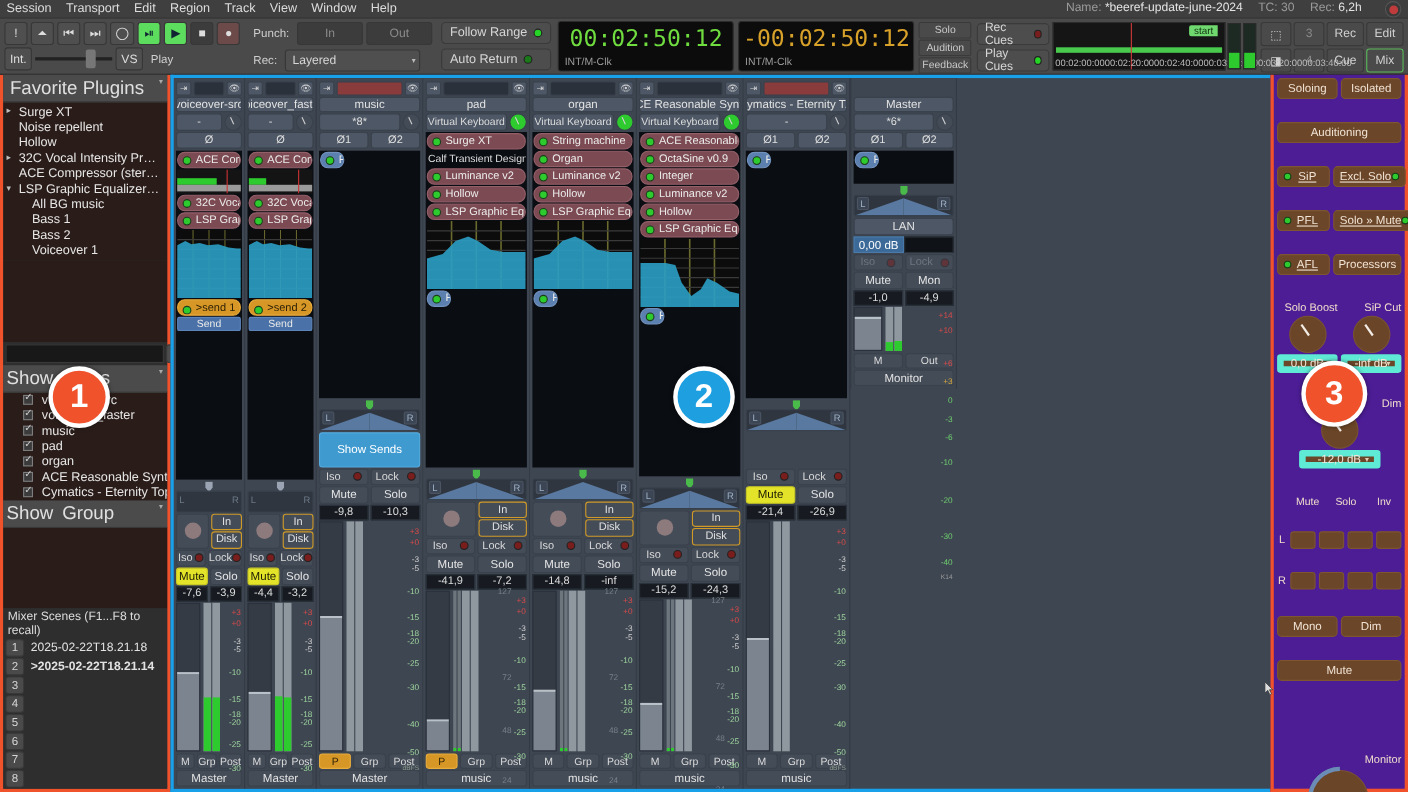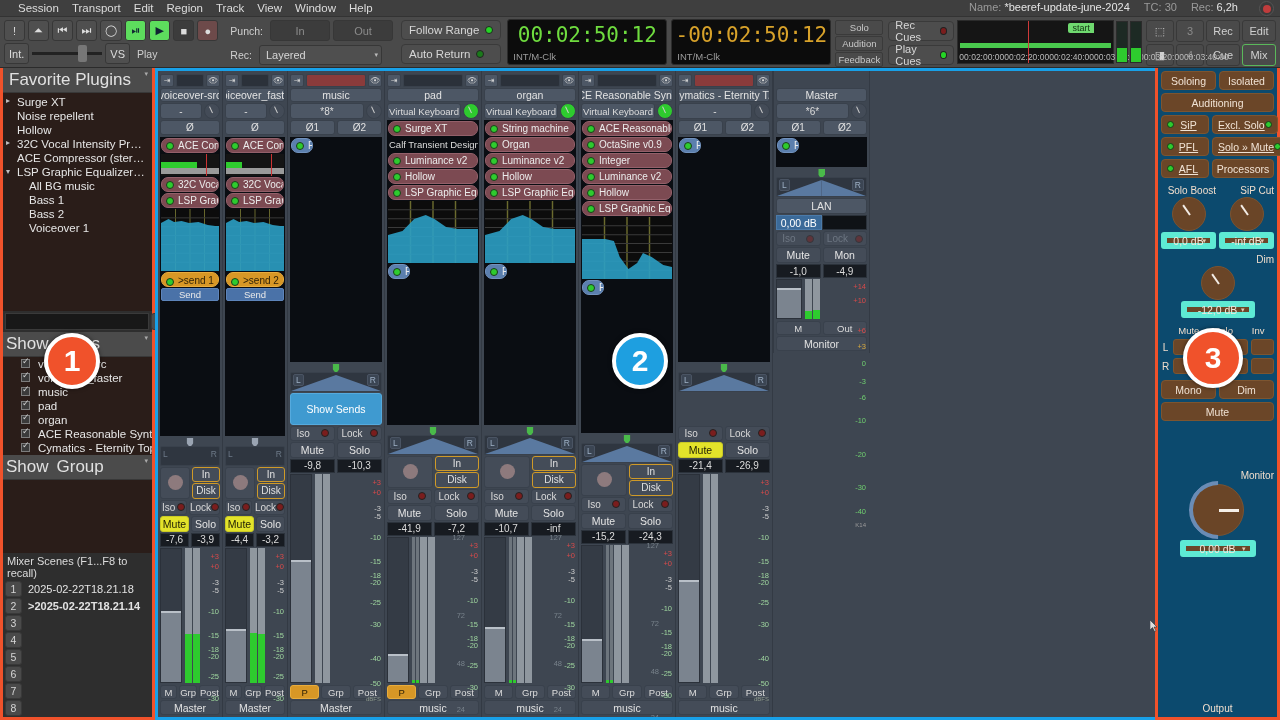--- a/index.html
+++ b/index.html
@@ -2,21 +2,21 @@
 <html><head>
 <meta charset="utf-8">
 <style>
   * { box-sizing: border-box; margin:0; padding:0; }
   html,body { width:1280px; height:720px; overflow:hidden; background:#3c3c3c;
     font-family:"Liberation Sans", sans-serif; font-size:11px; color:#d6d6d6; }
   .app { position:relative; width:1280px; height:720px; }
 
   
   .menubar { height:17px; background:#3f3f3f; display:flex; align-items:center;
-    padding-left:18px; gap:13px; border-bottom:1px solid #333; position:relative; }
+    padding-left:6px; gap:13px; border-bottom:1px solid #333; position:relative; }
   .menubar .mi { font-size:11.5px; color:#dcdcdc; cursor:default; }
   .sessname { position:absolute; right:42px; top:1px; display:flex; gap:14px; align-items:center; font-size:11px;}
   .sessname .lbl { color:#9a9a9a; }
   .sessname .val { color:#e4e4e4; }
   .recdot { position:absolute; right:6px; top:1px; width:15px;height:15px;border-radius:50%;
      background:#3a3a3a; border:1px solid #555; display:flex;align-items:center;justify-content:center;}
   .recdot i{ width:8px;height:8px;border-radius:50%;background:#c03c3c;display:block;}
 
   
   .transport { height:51px; background:#4a4a4a; display:flex; position:relative;
@@ -48,21 +48,21 @@
   .clock .sub { font-size:9.5px; color:#9c9c9c; padding:0 0 2px 5px;}
   .solostack { display:flex;flex-direction:column; gap:1px; padding:3px 2px; }
   .solostack div { background:#4a4a4a; border:1px solid #3a3a3a; font-size:9.5px; text-align:center;
     width:48px; padding:1px 0; border-radius:2px; color:#c9c9c9;}
   .cuescol { display:flex;flex-direction:column;gap:4px; padding:4px 3px; }
   .cuebtn { width:66px;height:20px;background:#4d4d4d;border:1px solid #3a3a3a;border-radius:4px;
      display:flex;align-items:center;justify-content:space-between;padding:0 6px;font-size:11px;}
   .mini-timeline { flex:1; background:#151515; border:1px solid #2b2b2b; position:relative; margin:3px 0; min-width:50px;}
   .mini-timeline .greenbar { position:absolute; left:2px; right:2px; top:22px; height:5px; background:#49c94d; }
   .mini-timeline .playhead { position:absolute; left:45%; top:0; bottom:0; width:1px; background:#d03a3a; }
-  .mini-timeline .startmark { position:absolute; right:19px; top:2px; background:#6fd96f; color:#143414;
+  .mini-timeline .startmark { position:absolute; right:6px; top:2px; background:#6fd96f; color:#143414;
      font-size:9px; padding:0 4px; border-radius:2px 0 0 2px;}
   .mini-timeline .ruler { position:absolute; left:0; right:0; bottom:1px; font-size:8.5px; color:#bbb;
      display:flex; justify-content:space-between; padding:0 1px; white-space:nowrap;}
   .miniM { width:30px; display:flex; gap:2px; padding:4px 2px; }
   .miniM .mtr { flex:1; background:#1d2a24; position:relative; border:1px solid #2b2b2b;}
   .miniM .mtr i{ position:absolute; left:0;right:0;bottom:0;height:14px;background:#2ecb2e;display:block;}
   .rbtns { display:grid; grid-template-columns:28px 28px 34px 34px; grid-template-rows:22px 22px;
       gap:2px; padding:3px 4px 3px 2px; }
   .rb { background:#4a4a4a;border:1px solid #393939;border-radius:3px;display:flex;
       align-items:center;justify-content:center; font-size:11px; color:#d0d0d0;}
@@ -206,22 +206,22 @@
   .lanRow { margin:0 2px 1px 2px; height:16px; background:#4d5765;border:1px solid #39414c;
      border-radius:3px; font-size:10.5px;display:flex;align-items:center;justify-content:center;color:#e2e2e2;}
   .gainBox { display:flex; margin:0 2px 1px 2px; height:15px;}
   .gainBox .a{ flex:1; background:#3b6a99; border:1px solid #4b7aa9; font-size:10.5px;
      display:flex;align-items:center;justify-content:center;color:#fff;}
   .gainBox .b{ flex:1; background:#0f1216; border:1px solid #2b323b;}
   .monitorBtn { margin:0 2px 2px 2px; height:15px; background:#444c58;border:1px solid #39414c;
      border-radius:3px;font-size:10.5px;display:flex;align-items:center;justify-content:center;color:#e2e2e2;}
 
   
-  .rightcol { width:125px; background:#0c4a6e; border:3px solid #f0522b; border-top:none;
-     display:flex; flex-direction:column; padding:3px; gap:3px; position:relative;}
+  .rightcol { width:125px; background:#4c1d95; border:3px solid #f0522b; border-top:none;
+     display:flex; flex-direction:column; padding:3px; gap:21px; position:relative;}
   .mrow { display:flex; gap:3px; }
   .mbtn { flex:1; background:#6b4628; border:1px solid #7d5530; border-radius:4px; height:19px;
      font-size:10.5px; display:flex; align-items:center; justify-content:center; color:#f0e2d4;
      white-space:nowrap; }
   .mbtn.wled { justify-content:space-between; padding:0 5px;text-decoration:underline; }
   .mled { width:7px;height:7px;border-radius:50%; background:#2ecb2e; border:1px solid #173f17; flex:0 0 auto;}
   .knoblbl { font-size:10px; color:#f0ddcc; text-align:right; }
   .bigknob { width:34px;height:34px;border-radius:50%; background:#6a4527; border:1px solid #7a5331;
      position:relative; margin:1px auto;}
   .bigknob:after{content:"";position:absolute;left:16px;top:5px;width:2px;height:12px;background:#f3ece5;
@@ -1031,21 +1031,21 @@
               <div>
                 <span>Lock</span>
                 <span class="led r"></span>
               </div>
             </div>
             <div class="msRow">
               <div>Mute</div>
               <div>Solo</div>
             </div>
             <div class="gainRow">
-              <div>-10,7</div>
+              <div>-14,8</div>
               <div>-inf</div>
             </div>
             <div class="meterZone">
               <div class="fader">
                 <div class="trough" style="height:37%"></div>
                 <div class="cap" style="bottom:37%"></div>
               </div>
               <div class="mtrwrap">
                 <div class="mtr midi">
                   <i style="height:2%"></i>

